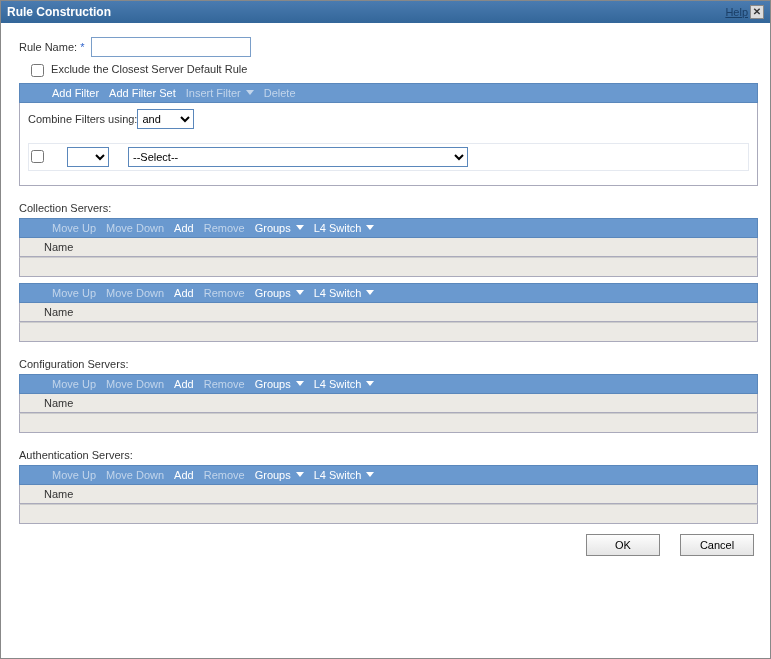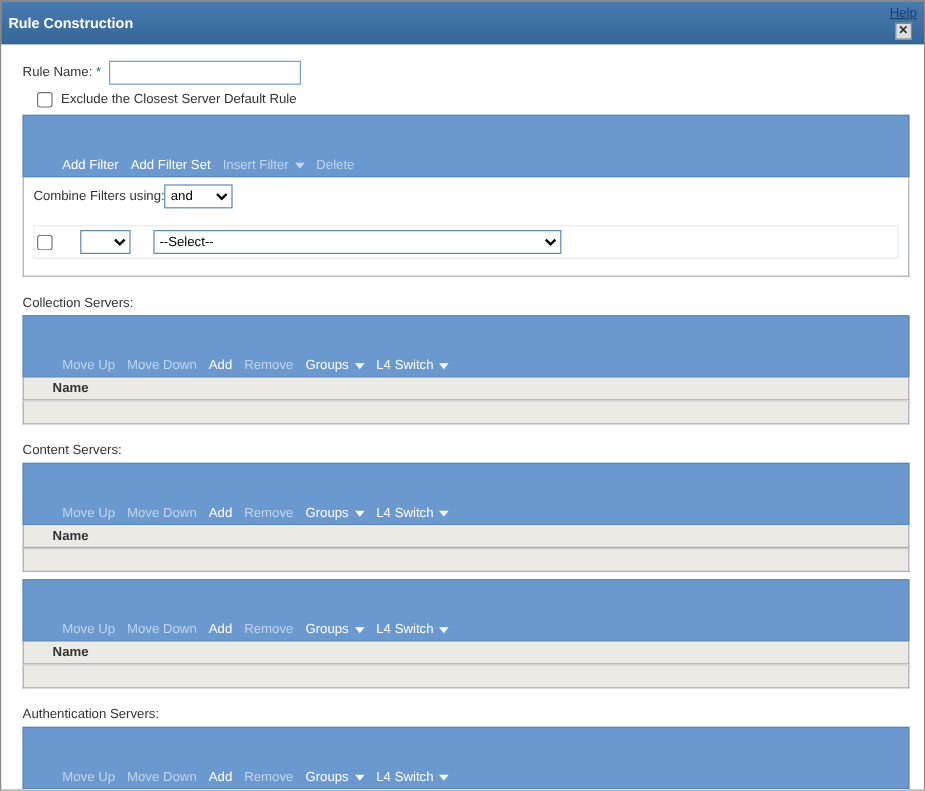--- a/index.html
+++ b/index.html
@@ -1,37 +1,37 @@
 <!DOCTYPE html>
 <html><head>
 <meta charset="utf-8">
 <style>
 * { box-sizing: border-box; margin: 0; padding: 0; }
 body { font-family: Verdana, Arial, sans-serif; font-size: 11px; color: #333; }
 .window { width: 771px; height: 659px; border: 1px solid #888; background: #fff; display: flex; flex-direction: column; }
 .titlebar { background: linear-gradient(#4a7bb0, #336699); color: #fff; font-weight: bold; padding: 4px 6px; display: flex; justify-content: space-between; align-items: center; font-size: 12px; }
-.titlebar .right { display: flex; align-items: center; gap: 2px; flex-direction: column; }
+.titlebar .right { display: flex; align-items: center; gap: 2px; }
 .help-link { color: #1a3e66; font-weight: normal; text-decoration: underline; cursor: pointer; font-size: 11px; }
 .close-btn { width: 14px; height: 14px; border: 1px solid #888; background: #ddd; color: #333; font-size: 10px; line-height: 10px; text-align: center; cursor: pointer; display: inline-flex; align-items: center; justify-content: center; }
 .content { padding: 14px 12px 10px 18px; flex: 1; overflow: auto; }
 .row { margin-bottom: 6px; }
 .label { display: inline-block; }
 .req { color: #3366cc; }
 input[type="text"] { border: 1px solid #7a9ec9; height: 20px; padding: 1px 3px; font-size: 11px; }
 input[type="checkbox"] { vertical-align: middle; margin-right: 4px; }
 .section-label { margin-top: 16px; margin-bottom: 4px; }
 .toolbar { background: #6a99cf; color: #fff; padding: 3px 6px 3px 32px; display: flex; gap: 10px; align-items: center; font-size: 11px; border: 1px solid #5a87bb; }
-.toolbar .tb-item { cursor: pointer; white-space: nowrap; display: inline-flex; align-items: center; gap: 3px; margin-top: 32px; }
+.toolbar .tb-item { cursor: pointer; white-space: nowrap; display: inline-flex; align-items: center; gap: 3px; }
 .toolbar .disabled { color: #c2d5eb; cursor: default; }
 .toolbar .dd::after { content: ""; display: inline-block; border-left: 4px solid transparent; border-right: 4px solid transparent; border-top: 5px solid currentColor; margin-left: 2px; }
 .rule-body { border: 1px solid #aab; border-top: none; padding: 6px 8px 14px 8px; }
 .combine-row { display: flex; align-items: center; gap: 0; margin-bottom: 14px; }
 select { border: 1px solid #5a87bb; height: 20px; font-size: 11px; background: #fff; }
 .filter-row { display: flex; align-items: center; gap: 19px; padding: 3px 2px; border: 1px solid #e5e9f0; }
-.table-header { background: #eceae5; border: 1px solid #aab; border-top: none; padding: 3px 6px 3px 24px; font-weight: bold; }
+.table-header { background: #eceae5; border: 1px solid #aab; border-top: none; padding: 3px 6px 3px 24px; font-weight: normal; }
 .table-body { background: #eceae5; border: 1px solid #aab; border-top: 1px solid #ccc; height: 20px; }
 .footnote { color: #888; margin-top: 16px; }
 .footer-btns { display: flex; justify-content: flex-end; gap: 20px; margin-top: 10px; padding-right: 4px; }
 .btn { min-width: 74px; height: 22px; border: 1px solid #888; background: linear-gradient(#fdfdfd, #e5e5e5); font-size: 11px; cursor: pointer; }
 .section-block { margin-bottom: 6px; }
 </style>
 </head>
 <body>
 
 <div class="window">
@@ -86,34 +86,34 @@
         <span class="tb-item">Add</span>
         <span class="tb-item disabled">Remove</span>
         <span class="tb-item dd">Groups</span>
         <span class="tb-item dd">L4 Switch</span>
       </div>
       <div class="table-header">Name</div>
       <div class="table-body"></div>
     </div>
 
     <div class="section-block">
-      <div class="section-label">Content Servers:</div>
       <div class="toolbar">
         <span class="tb-item disabled">Move Up</span>
         <span class="tb-item disabled">Move Down</span>
         <span class="tb-item">Add</span>
         <span class="tb-item disabled">Remove</span>
         <span class="tb-item dd">Groups</span>
         <span class="tb-item dd">L4 Switch</span>
       </div>
       <div class="table-header">Name</div>
       <div class="table-body"></div>
     </div>
 
     <div class="section-block">
+      <div class="section-label">Configuration Servers:</div>
       <div class="toolbar">
         <span class="tb-item disabled">Move Up</span>
         <span class="tb-item disabled">Move Down</span>
         <span class="tb-item">Add</span>
         <span class="tb-item disabled">Remove</span>
         <span class="tb-item dd">Groups</span>
         <span class="tb-item dd">L4 Switch</span>
       </div>
       <div class="table-header">Name</div>
       <div class="table-body"></div>

